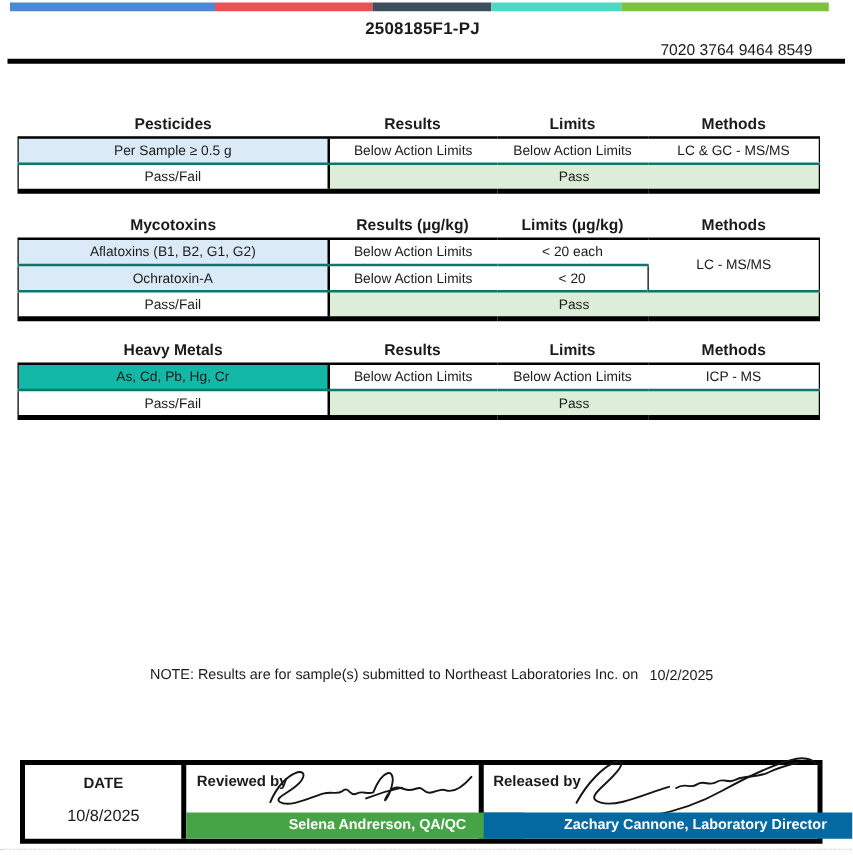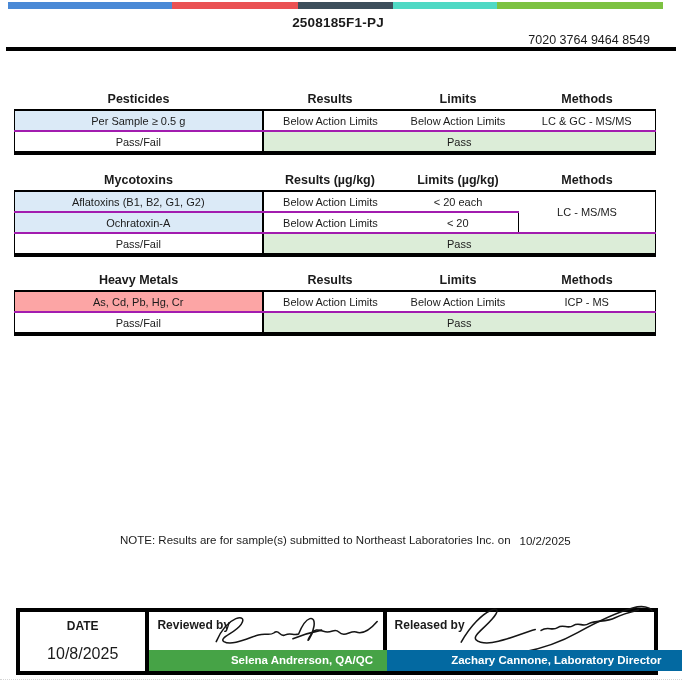--- a/index.html
+++ b/index.html
@@ -19,41 +19,41 @@
   .biotrack-num{position:absolute;top:33px;right:32px;font-size:12.5px;}
   .header-rule{position:absolute;top:47px;left:6px;width:670px;height:4px;background:#000;}
 
   
   table.rt{position:absolute;left:14px;width:641px;border-collapse:collapse;table-layout:fixed;
            font-size:11px;}
   table.rt col.c1{width:248px;} table.rt col.c2{width:135px;}
   table.rt col.c3{width:121px;} table.rt col.c4{width:137px;}
   table.rt th{border:none;border-bottom:2px solid #000;font-size:12.5px;font-weight:bold;
               height:20px;padding:0;text-align:center;vertical-align:middle;}
-  table.rt td{border-top:none;border-bottom:2px solid #a21caf;border-left:none;border-right:none;
+  table.rt td{border-top:none;border-bottom:2px solid #0f766e;border-left:none;border-right:none;
               height:19px;padding:0;text-align:center;vertical-align:middle;}
   table.rt td:first-child{border-left:1px solid #000;}
   table.rt td:last-child{border-right:1px solid #000;}
   table.rt td.lbl{border-right:2px solid #000;}
   table.rt tr.last td{border-bottom:4px solid #000;text-align:center;}
   #tbl-pesticides{top:89px;} #tbl-mycotoxins{top:170px;} #tbl-heavymetals{top:270px;}
 
   
   .note{position:absolute;top:534px;left:120px;font-size:11.5px;white-space:nowrap;}
   .note .date{margin-left:9px;position:relative;top:1px;}
 
   
   .footer{position:absolute;left:16px;top:608px;width:634px;height:59px;
           border:4px solid #000;display:flex;}
   .fcell{position:relative;height:100%;}
   .fcell1{width:128px;border-right:4px solid #000;text-align:center;}
   .fcell2{width:238px;border-right:4px solid #000;}
   .fcell3{width:273px;}
   .fdate-label{margin-top:7px;font-size:12px;font-weight:bold;}
-  .fdate-value{margin-top:12px;font-size:16px;}
+  .fdate-value{margin-top:12px;font-size:13px;}
   .sig-label{position:absolute;top:6px;left:8px;font-size:12px;font-weight:bold;}
   .greenbar{position:absolute;left:0;bottom:0;width:100%;height:21px;line-height:21px;
             text-align:center;color:#fff;font-size:11.5px;font-weight:bold;padding-left:36px;}
   .sig{position:absolute;pointer-events:none;}
   .sig path{fill:none;stroke:#151515;stroke-width:1.6;stroke-linecap:round;stroke-linejoin:round;}
   .sig-reviewed{right:2px;top:-3px;width:182px;height:48px;}
   .sig-released{right:-2px;top:-15px;width:224px;height:64px;}
 
   .bottom-faint-line{position:absolute;left:0;top:679px;width:682px;border-top:1px dotted #d5d5d5;}
 </style>
@@ -141,21 +141,21 @@
         <col class="c4">
       </colgroup>
     <tbody>
         <tr>
       <th>Heavy Metals</th>
       <th>Results</th>
       <th>Limits</th>
       <th>Methods</th>
     </tr>
     <tr>
-      <td class="lbl" style="background-color: #fca5a5;">As, Cd, Pb, Hg, Cr</td>
+      <td class="lbl" style="background-color: #14b8a6;">As, Cd, Pb, Hg, Cr</td>
       <td>Below Action Limits</td>
       <td>Below Action Limits</td>
       <td>ICP - MS</td>
     </tr>
     <tr class="last">
       <td class="lbl">Pass/Fail</td>
       <td colspan="3" style="background-color: rgb(220, 237, 216);">Pass</td>
     </tr>
   </tbody>
     </table>

